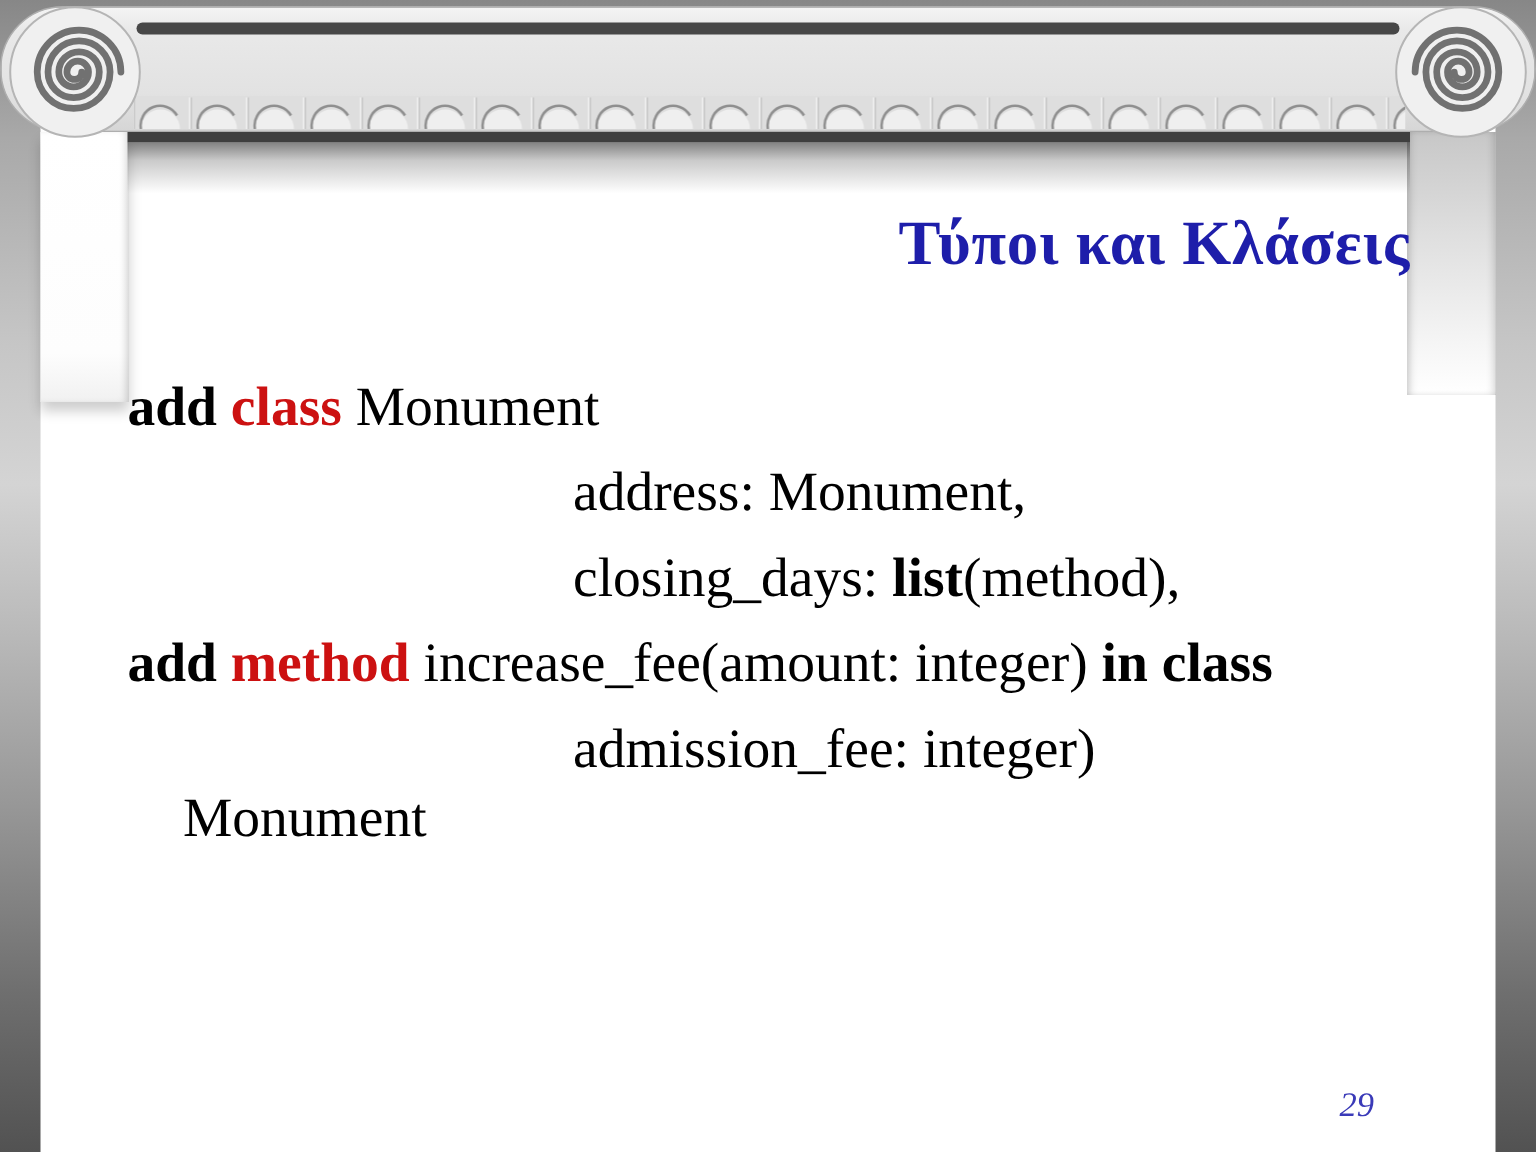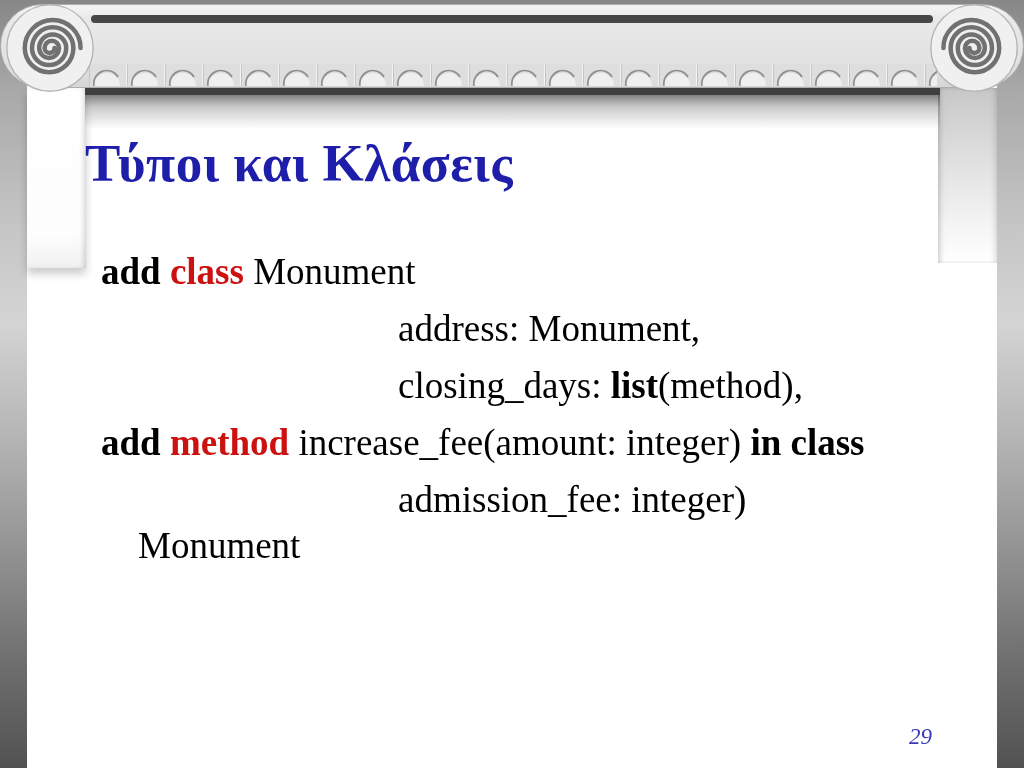--- a/index.html
+++ b/index.html
@@ -52,42 +52,42 @@
     position:absolute;left:88px;bottom:1px;height:22px;
   }
   .volute{
     position:absolute;top:-2px;width:90px;height:90px;
   }
   .volute.left{left:4px;}
   .volute.right{right:4px;transform:scaleX(-1);}
   
   .slide-title{
     position:absolute;left:85px;width:855px;top:137px;
-    text-align:left;font-size:53px;font-weight:bold;line-height:52px;
+    text-align:right;font-size:42px;font-weight:bold;line-height:52px;
     color:var(--title-color,#1e1eaa);
     letter-spacing:0.5px;
   }
   
   .slide-body{
     position:absolute;left:85px;top:243px;width:860px;
     font-size:37px;color:#000;
   }
-  .body-line{line-height:57px;white-space:pre;margin-left:16px;}
+  .body-line{line-height:57px;white-space:pre;}
   .body-line.wrap{line-height:46px;margin-top:-5px;}
   .indent-0{padding-left:0;}
   .indent-1{padding-left:105px;}
   .indent-2{padding-left:297px;}
   .indent-3{padding-left:37px;}
   .seg-bold{font-weight:bold;}
   .seg-bold-red{font-weight:bold;color:var(--kw-red,#cc1111);}
   .seg-bold-blue{font-weight:bold;color:var(--kw-blue,#2323c8);}
   .seg-normal{font-weight:normal;}
   
   .page-number{
-    position:absolute;right:92px;top:724px;
+    position:absolute;right:108px;top:724px;
     font-size:23px;font-style:italic;
     color:var(--pagenum-color,#3a3ab8);
   }
 </style>
 </head>
 <body>
 
 <div id="page">
 
   <div class="slide"></div>

